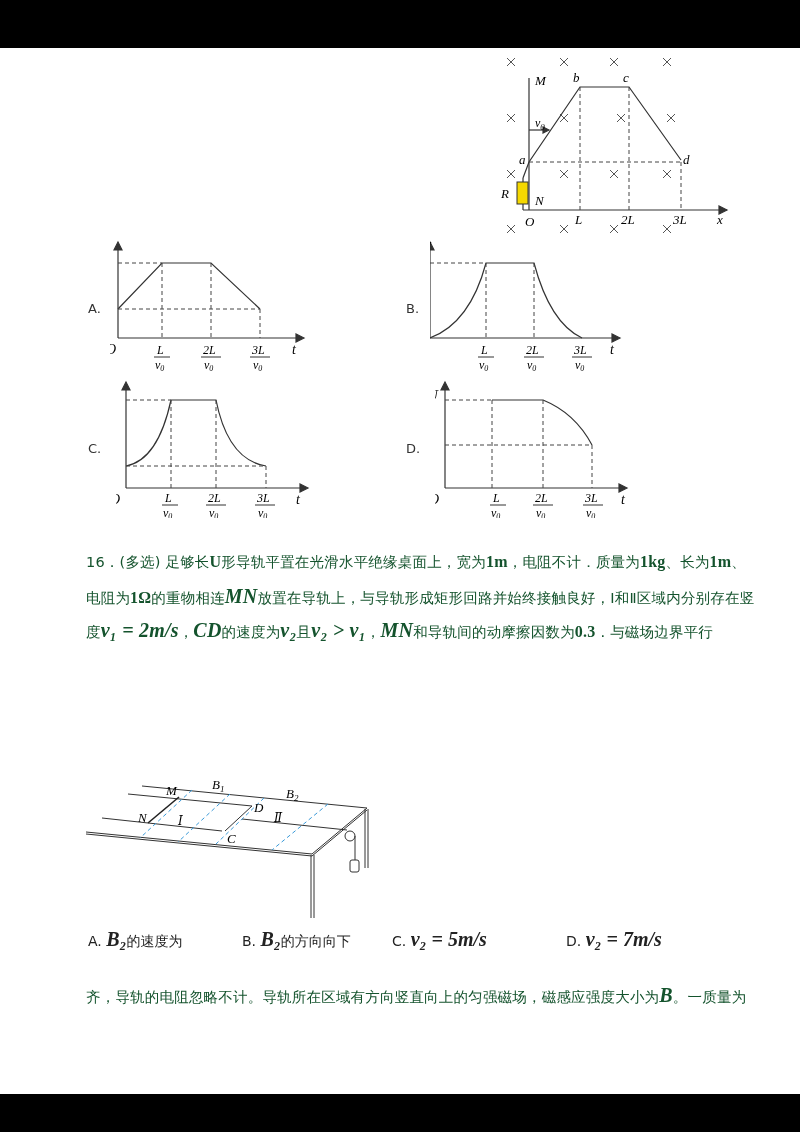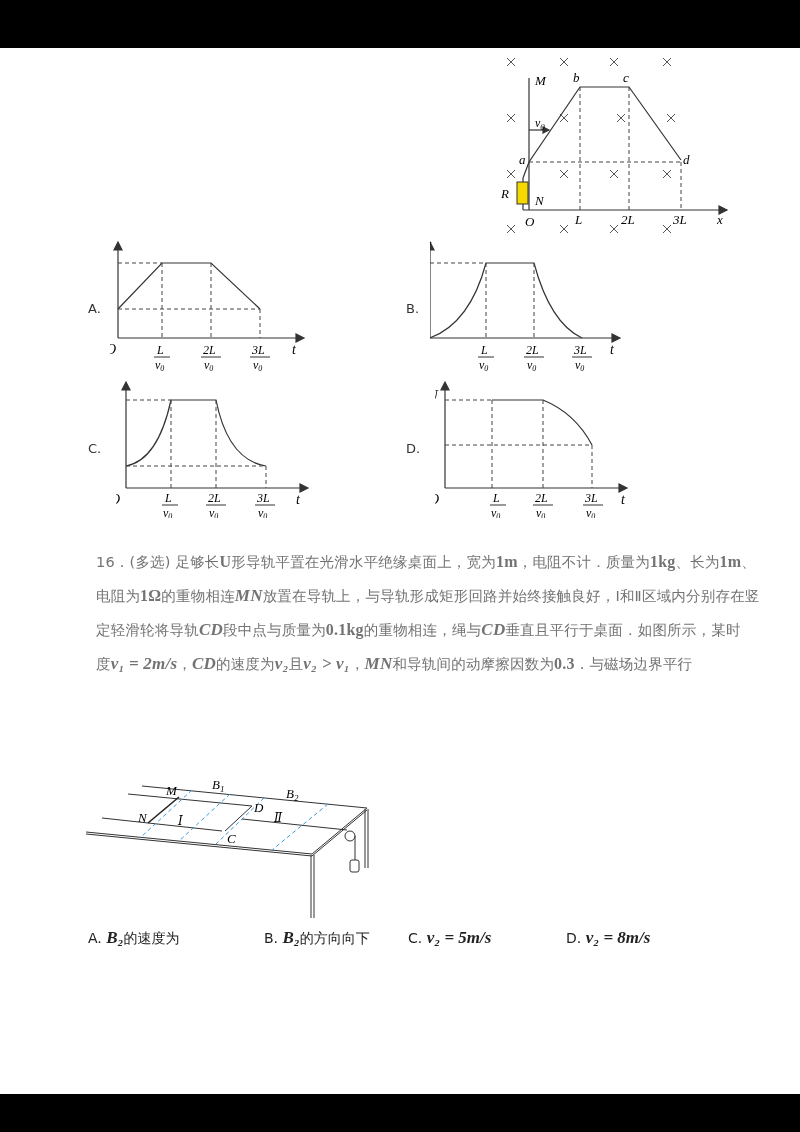--- a/index.html
+++ b/index.html
@@ -2,23 +2,23 @@
 <html><head>
 <meta charset="utf-8">
 <style>
   html, body { margin:0; padding:0; }
   body { width:800px; height:1132px; background:#000; position:relative; overflow:hidden;
          font-family:"DejaVu Sans","Liberation Sans",sans-serif; color:#222; }
   .page { position:absolute; left:0; top:48px; width:800px; height:1046px; background:#fff; }
   .abs { position:absolute; }
   svg text { font-family:"Liberation Serif","DejaVu Serif",serif; font-style:italic; }
   .optlab { position:absolute; font-size:13px; color:#333; font-family:"DejaVu Sans",sans-serif; }
-  .para { position:absolute; left:96px; width:640px; font-size:14.5px; line-height:34px; color:#737373; letter-spacing:0.2px; }
+  .para { position:absolute; left:86px; width:640px; font-size:14.5px; line-height:34px; color:#14532d; letter-spacing:0.2px; }
   .para .line { white-space:nowrap; height:34px; }
-  .m { font-family:"Liberation Serif","DejaVu Serif",serif; font-style:italic; font-weight:bold; font-size:17px; }
+  .m { font-family:"Liberation Serif","DejaVu Serif",serif; font-style:italic; font-weight:bold; font-size:20px; }
   .mn { font-family:"Liberation Serif","DejaVu Serif",serif; font-weight:bold; font-size:16px; }
   .choices { position:absolute; left:88px; top:880px; width:640px; font-size:14px; height:22px; }
   .choice { position:absolute; top:0; white-space:nowrap; }
 </style>
 </head>
 <body>
 
 <div class="page">
 
   <svg class="abs" style="left:495px;top:2px" width="240" height="190" viewBox="0 0 240 190">
@@ -197,21 +197,20 @@
         <text x="101" y="139">v<tspan font-size="8" dy="2">0</tspan></text>
       <text x="150" y="124">3L</text>
         <line x1="148" y1="127" x2="168" y2="127" stroke="#333"></line>
         <text x="151" y="139">v<tspan font-size="8" dy="2">0</tspan></text>
     </g>
   </svg>
 
   <div class="para" style="top:497px">
     <div class="line"><span>16．(多选) 足够长</span><span class="mn">U</span><span>形导轨平置在光滑水平绝缘桌面上，宽为</span><span class="mn">1m</span><span>，电阻不计．质量为</span><span class="mn">1kg</span><span>、长为</span><span class="mn">1m</span><span>、</span></div>
     <div class="line"><span>电阻为</span><span class="mn">1Ω</span><span>的重物相连</span><span class="m">MN</span><span>放置在导轨上，与导轨形成矩形回路并始终接触良好，Ⅰ和Ⅱ区域内分别存在竖</span></div>
-    <div class="line"><span>定轻滑轮将导轨</span><span class="m">CD</span><span>段中点与质量为</span><span class="mn">0.1kg</span><span>的重物相连，绳与</span><span class="m">CD</span><span>垂直且平行于桌面．如图所示，某时</span></div>
     <div class="line"><span>度</span><span class="m">v₁ = 2m/s</span><span>，</span><span class="m">CD</span><span>的速度为</span><span class="m">v₂</span><span>且</span><span class="m">v₂ &gt; v₁</span><span>，</span><span class="m">MN</span><span>和导轨间的动摩擦因数为</span><span class="mn">0.3</span><span>．与磁场边界平行</span></div>
   </div>
 
   <svg class="abs" style="left:82px;top:722px" width="310" height="150" viewBox="0 0 310 150">
     <g stroke="#333" stroke-width="1" fill="none">
       <line x1="60" y1="16" x2="285" y2="38"></line>
       <line x1="46" y1="24" x2="170" y2="36"></line>
       <line x1="20" y1="48" x2="140" y2="61"></line>
       <line x1="170" y1="36" x2="143" y2="61"></line>
       <line x1="160" y1="49" x2="265" y2="60"></line>
@@ -239,20 +238,21 @@
     <text x="172" y="42" font-size="13">D</text>
     <text x="145" y="73" font-size="13">C</text>
     <text x="130" y="19" font-size="13"><tspan>B</tspan><tspan font-size="9" dy="3">1</tspan></text>
     <text x="204" y="28" font-size="13"><tspan>B</tspan><tspan font-size="9" dy="3">2</tspan></text>
     <text x="96" y="55" font-size="12" font-style="normal">Ⅰ</text>
     <text x="192" y="52" font-size="12" font-style="normal">Ⅱ</text>
   </svg>
 
   <div class="choices">
     <span class="choice" style="left:0"><span>A.</span> <span class="m">B₂</span><span>的速度为</span></span>
-    <span class="choice" style="left:176px"><span>B.</span> <span class="m">B₂</span><span>的方向向下</span></span>
-    <span class="choice" style="left:320px"><span>C.</span> <span class="m">v₂ = 5m/s</span></span>
-    <span class="choice" style="left:478px"><span>D.</span> <span class="m">v₂ = 8m/s</span></span>
+    <span class="choice" style="left:154px"><span>B.</span> <span class="m">B₂</span><span>的方向向下</span></span>
+    <span class="choice" style="left:304px"><span>C.</span> <span class="m">v₂ = 5m/s</span></span>
+    <span class="choice" style="left:478px"><span>D.</span> <span class="m">v₂ = 7m/s</span></span>
   </div>
 
   <div class="para" style="top:930px">
+    <div class="line"><span>齐，导轨的电阻忽略不计。导轨所在区域有方向竖直向上的匀强磁场，磁感应强度大小为</span><span class="m">B</span><span>。一质量为</span></div>
   </div>
 </div>
 
 </body></html>

